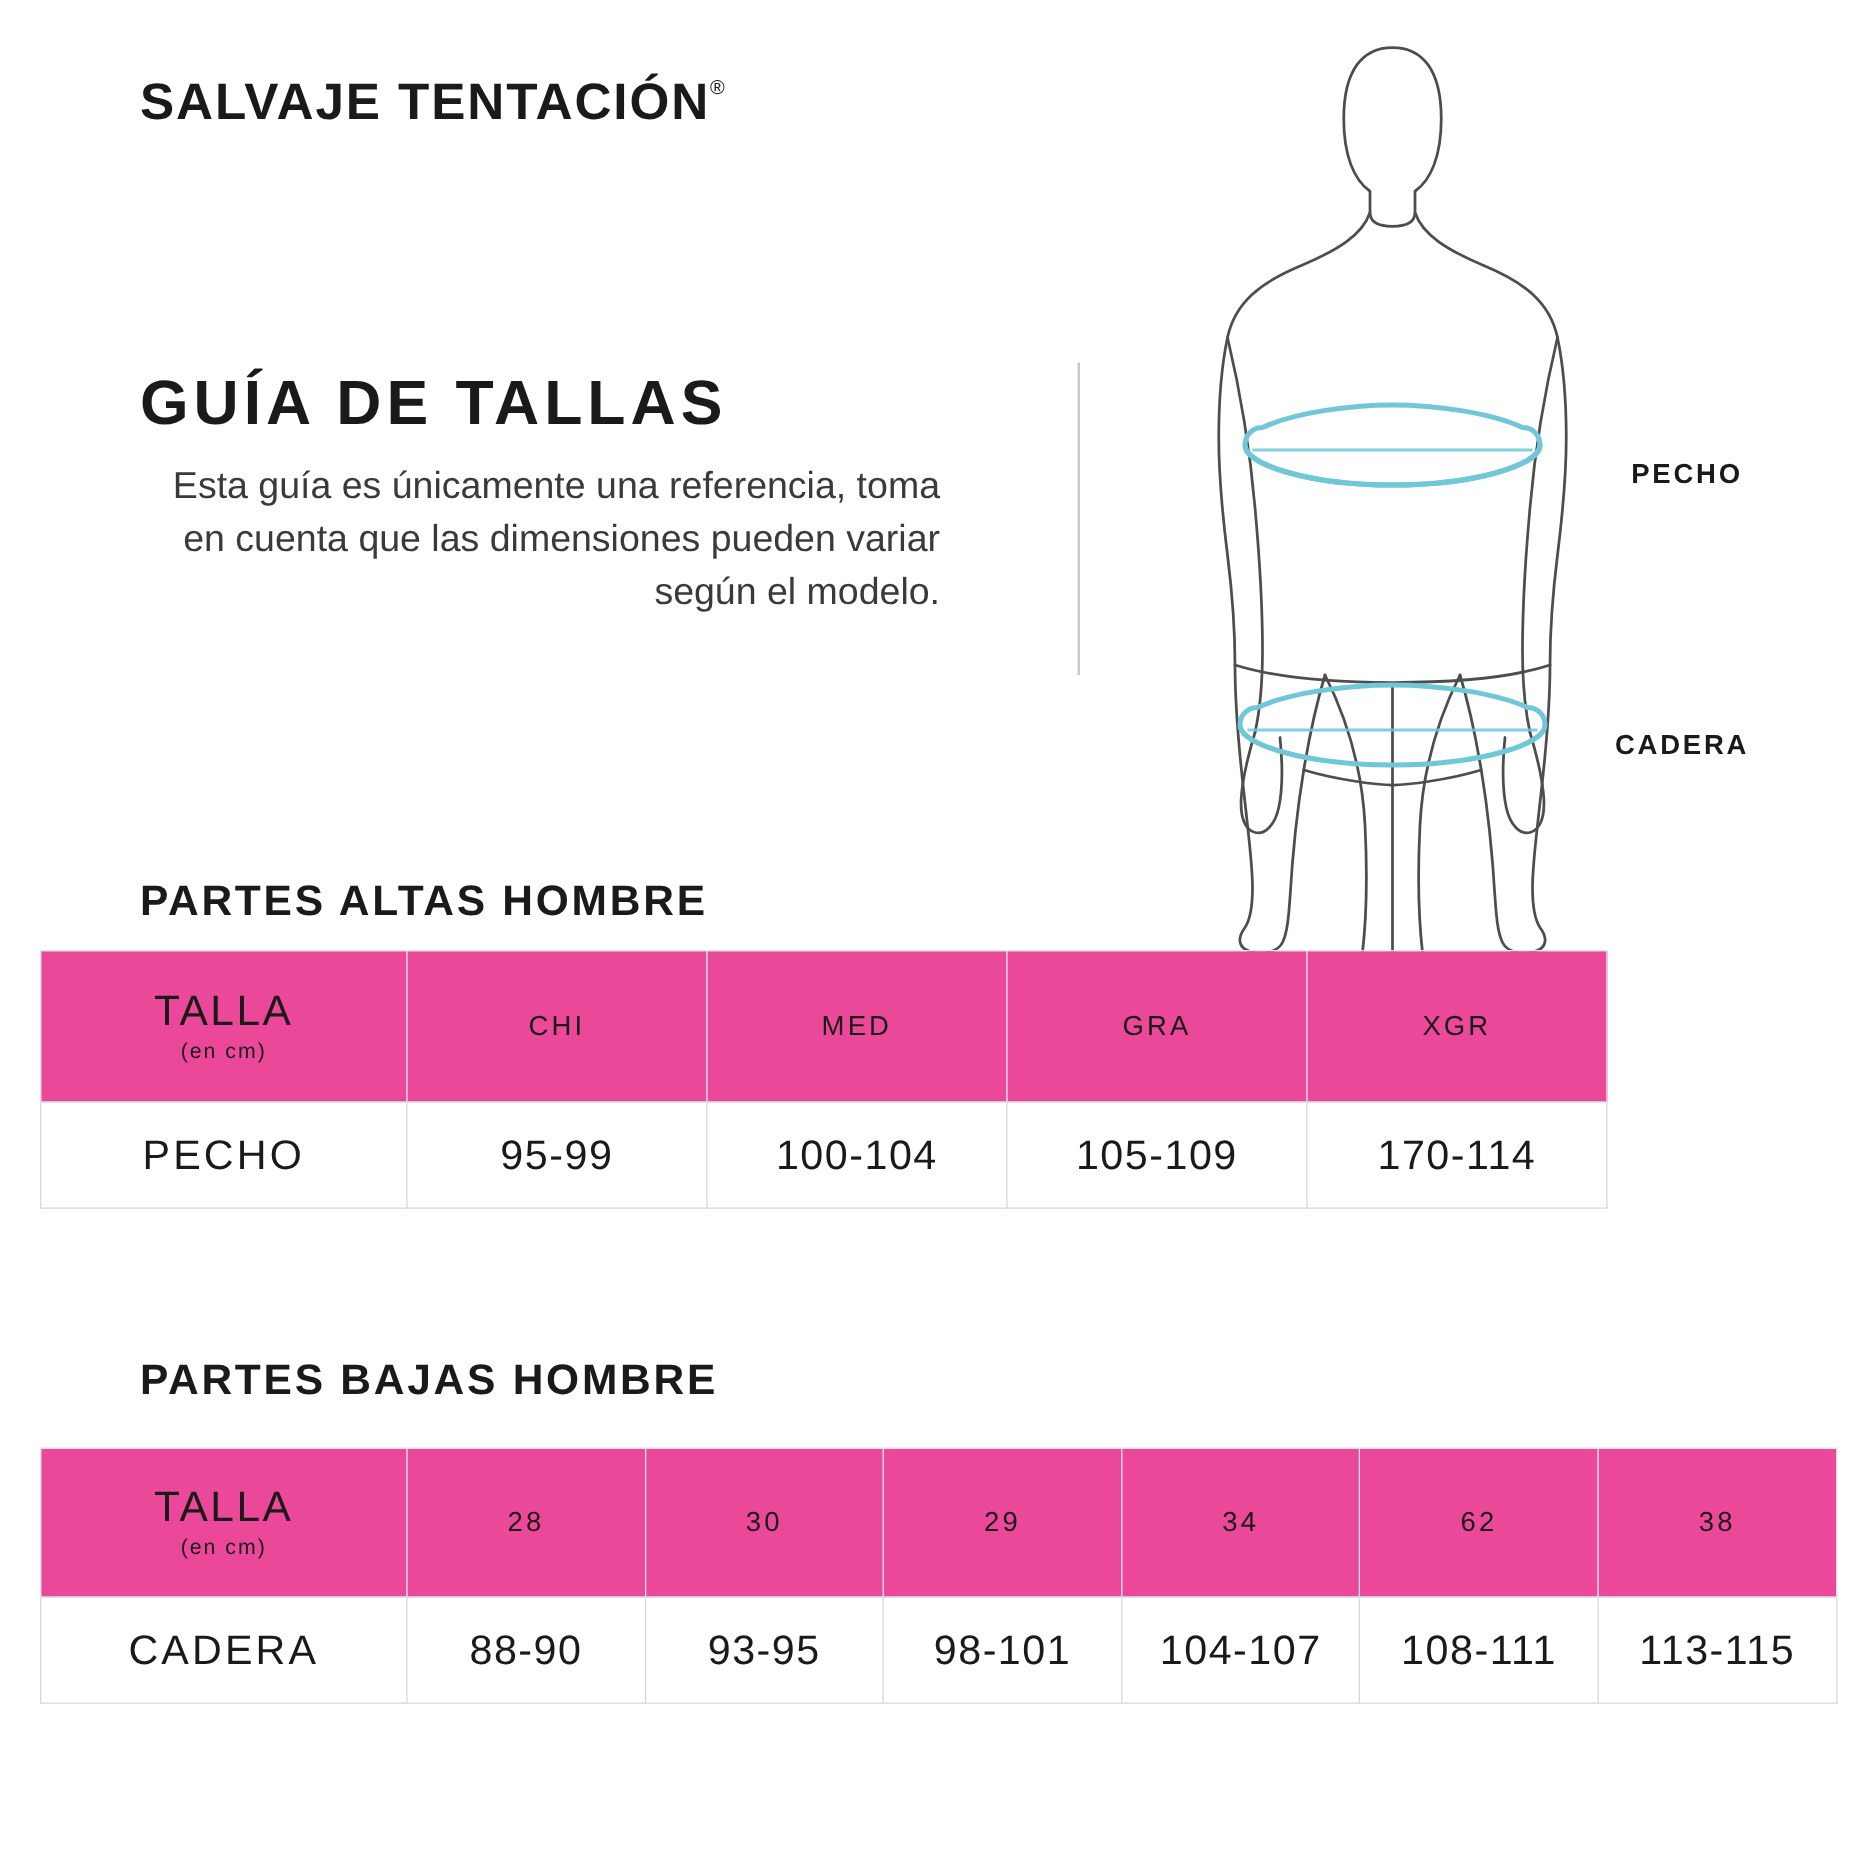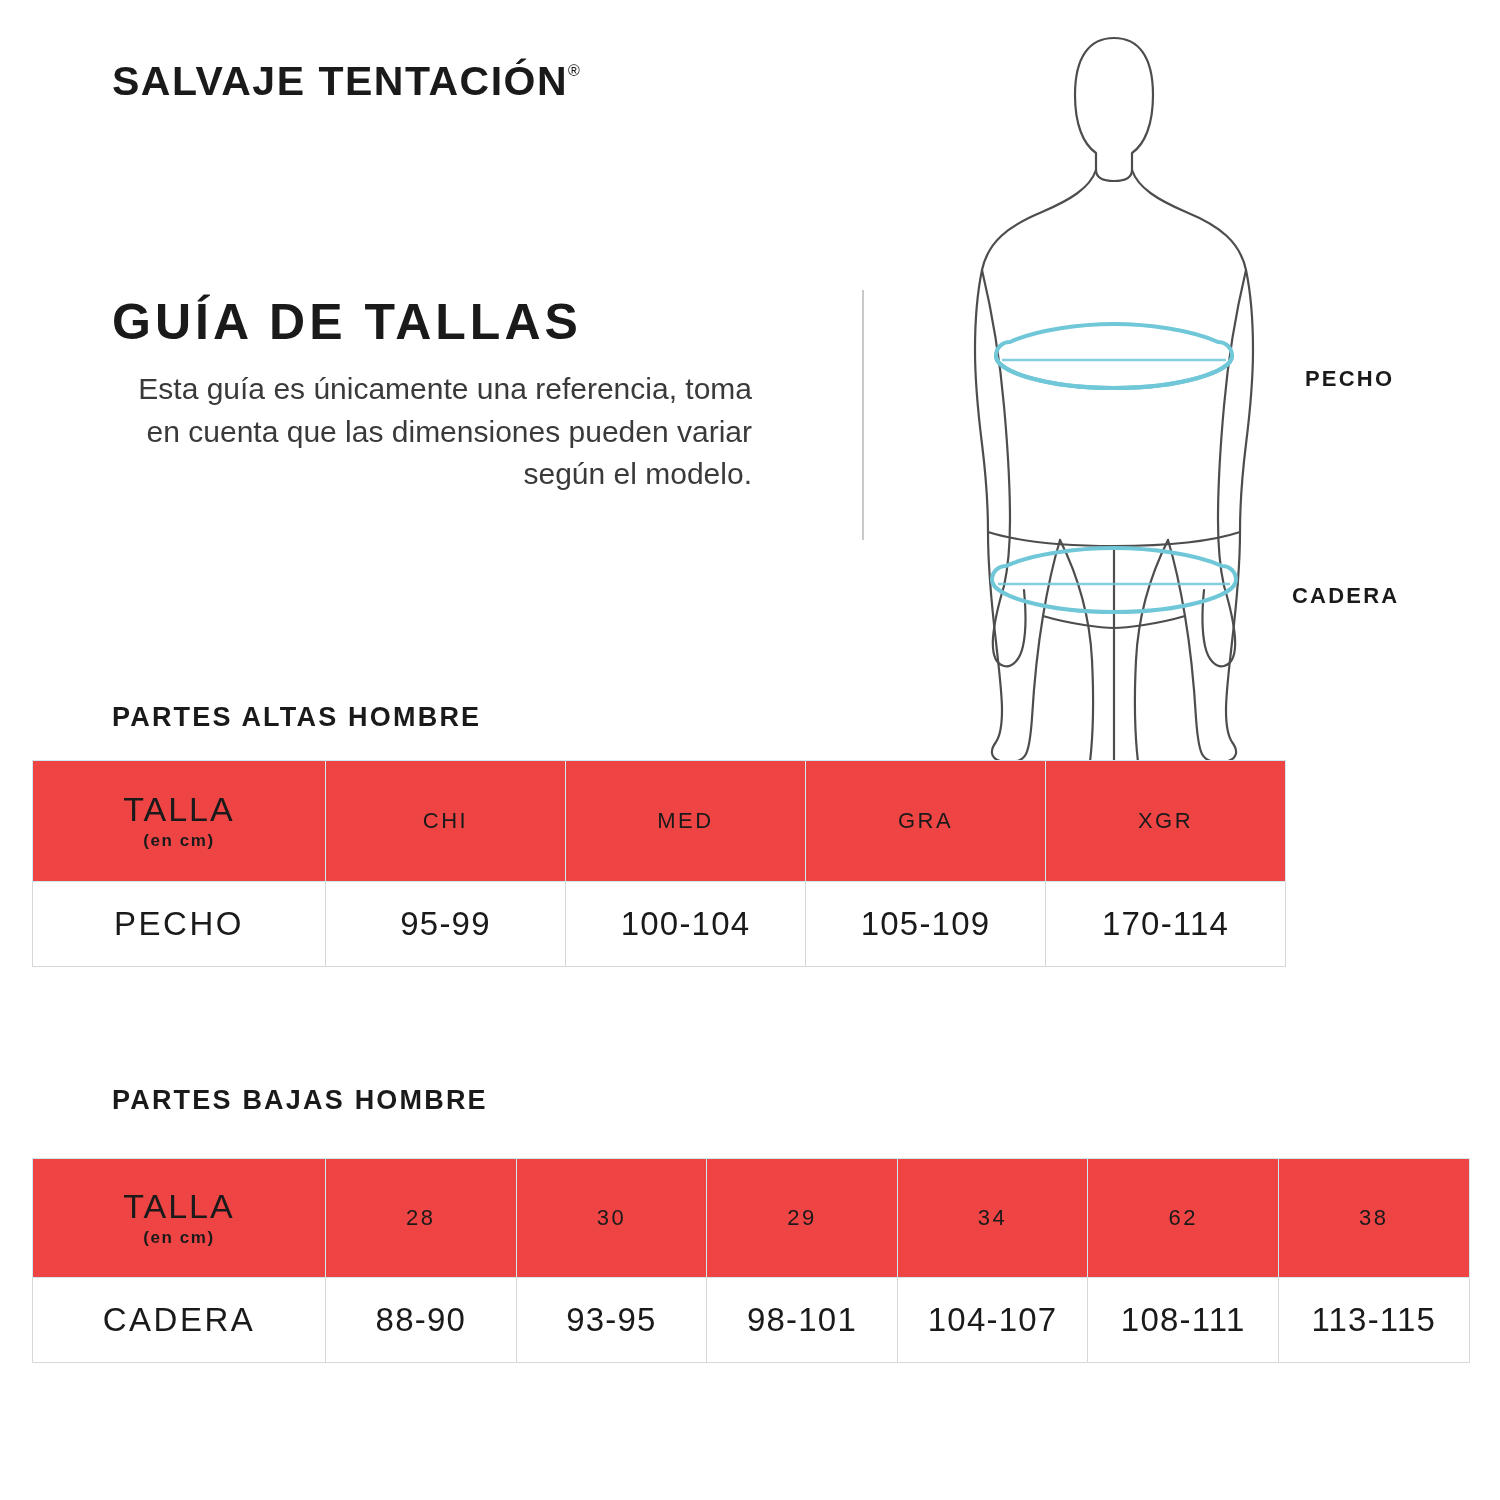--- a/index.html
+++ b/index.html
@@ -94,21 +94,21 @@
     letter-spacing: 2.2px;
     color: #1a1a1a;
     white-space: nowrap;
   }
   .label-pecho { left: 1305px; top: 366px; }
   .label-cadera { left: 1292px; top: 583px; }
 
   
   .section-title {
     position: absolute;
-    font-size: 27px;
+    font-size: 34px;
     font-weight: 700;
     letter-spacing: 2.2px;
     color: #1a1a1a;
     white-space: nowrap;
   }
   .title-altas { left: 112px; top: 702px; }
   .title-bajas { left: 112px; top: 1085px; }
 
   
   table {
@@ -116,36 +116,35 @@
     border-collapse: collapse;
     table-layout: fixed;
   }
   table td, table th {
     border: 1px solid #d7d7d7;
     text-align: center;
     vertical-align: middle;
     font-weight: 400;
   }
   thead th {
-    background: #ef4444;
+    background: #ec4899;
     border-color: #cfe9ee;
   }
   .talla-cell {
     font-size: 34px;
     letter-spacing: 2px;
     font-weight: 400;
     color: #1a1a1a;
     line-height: 1.05;
   }
   .talla-cell .sub {
     display: block;
     font-size: 17px;
     letter-spacing: 1.6px;
     margin-top: 4px;
-    font-weight: bold;
   }
   .size-head {
     font-size: 22px;
     letter-spacing: 2.5px;
     color: #1a1a1a;
     font-weight: 400;
   }
   tbody td {
     height: 82px;
     font-size: 33px;

